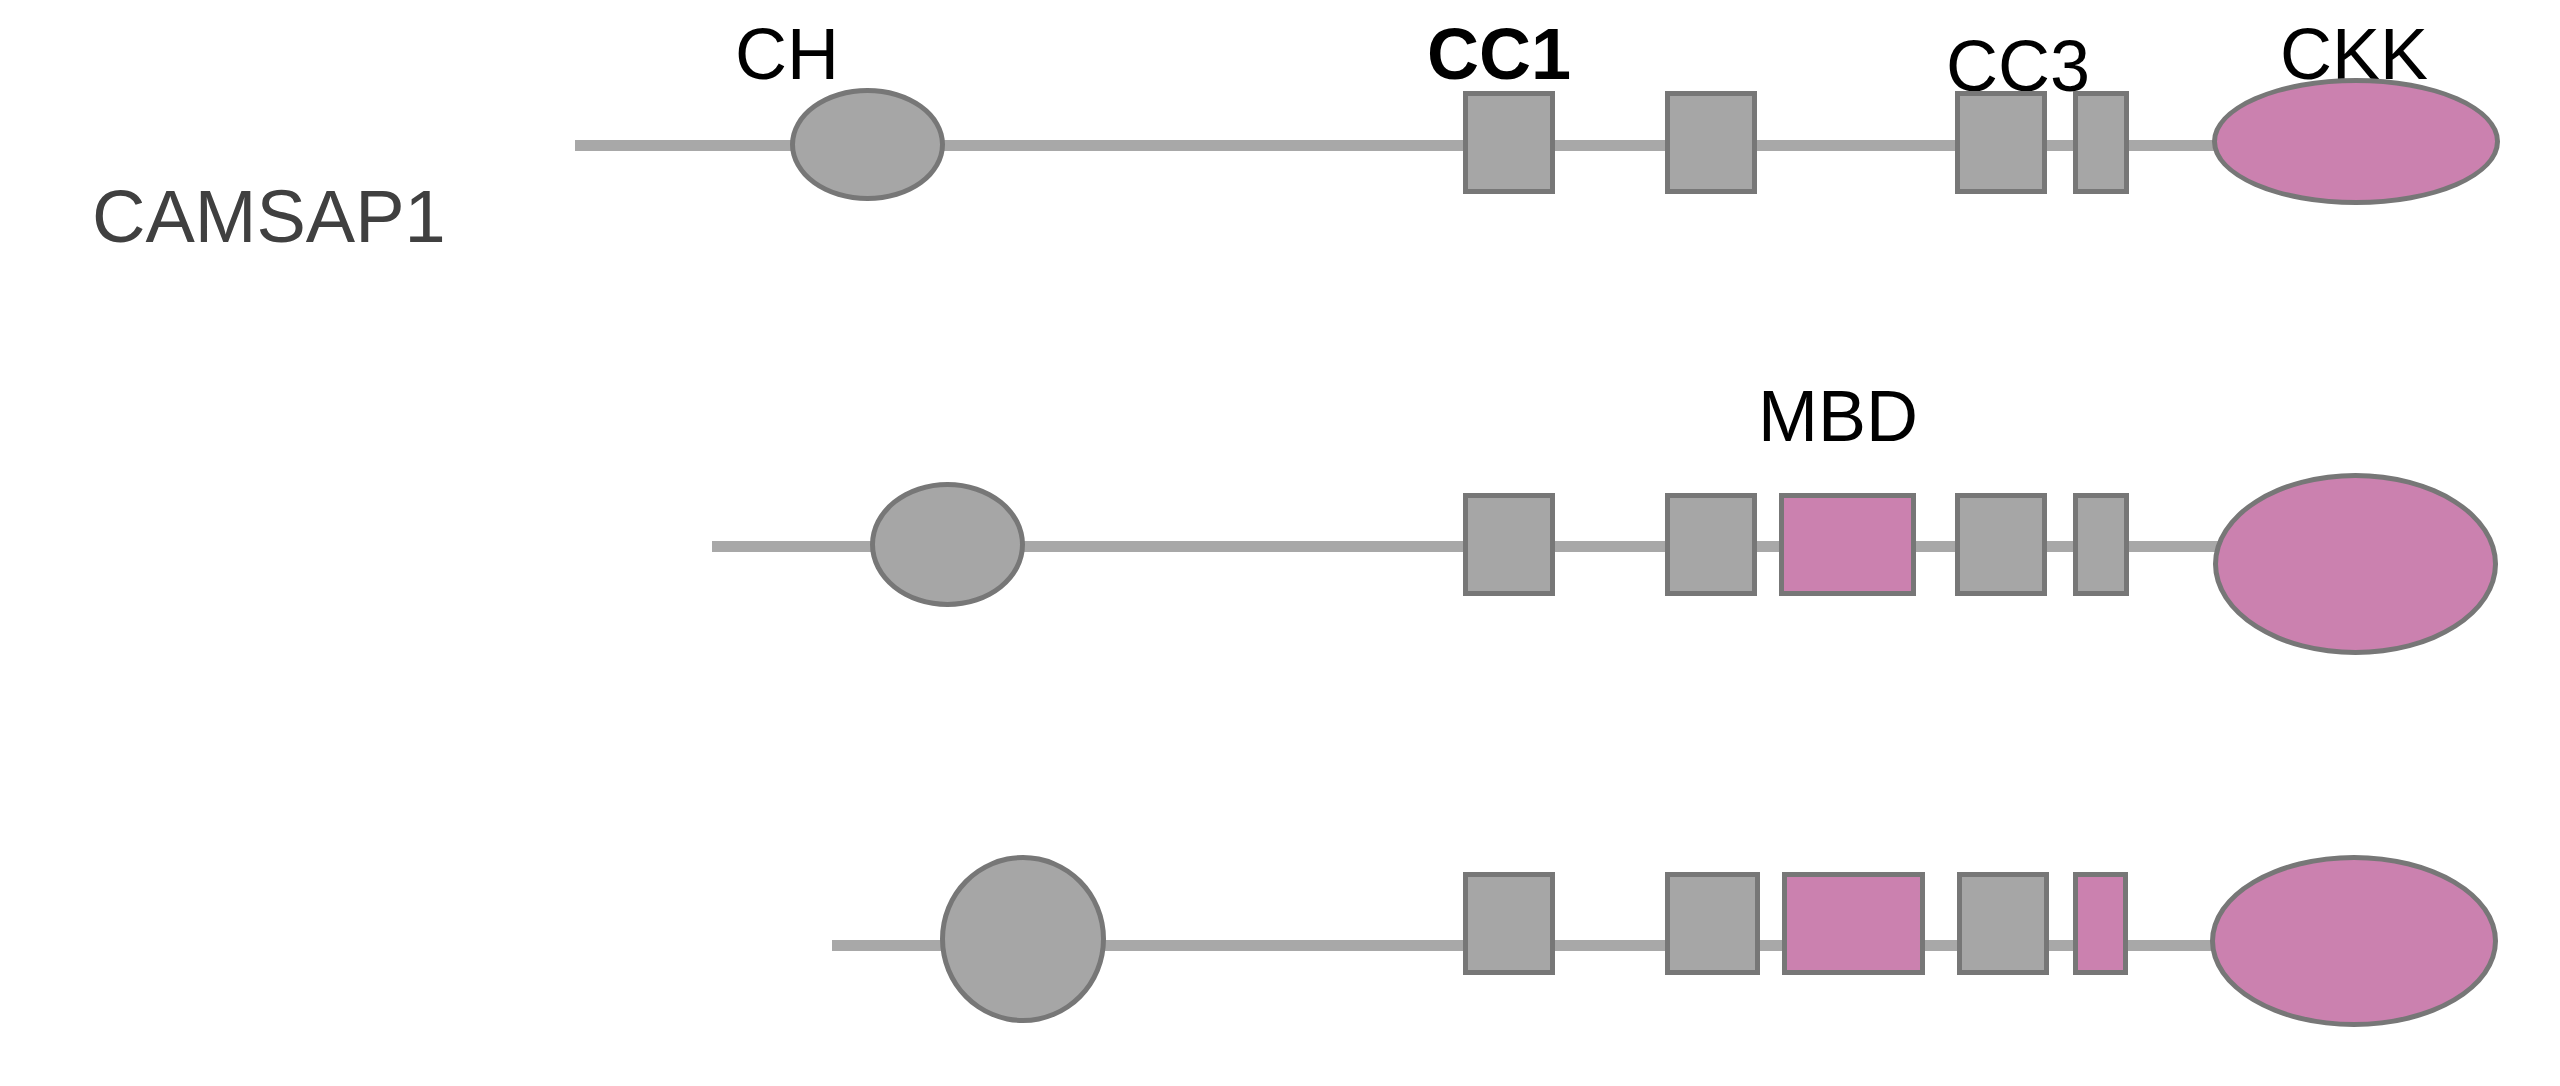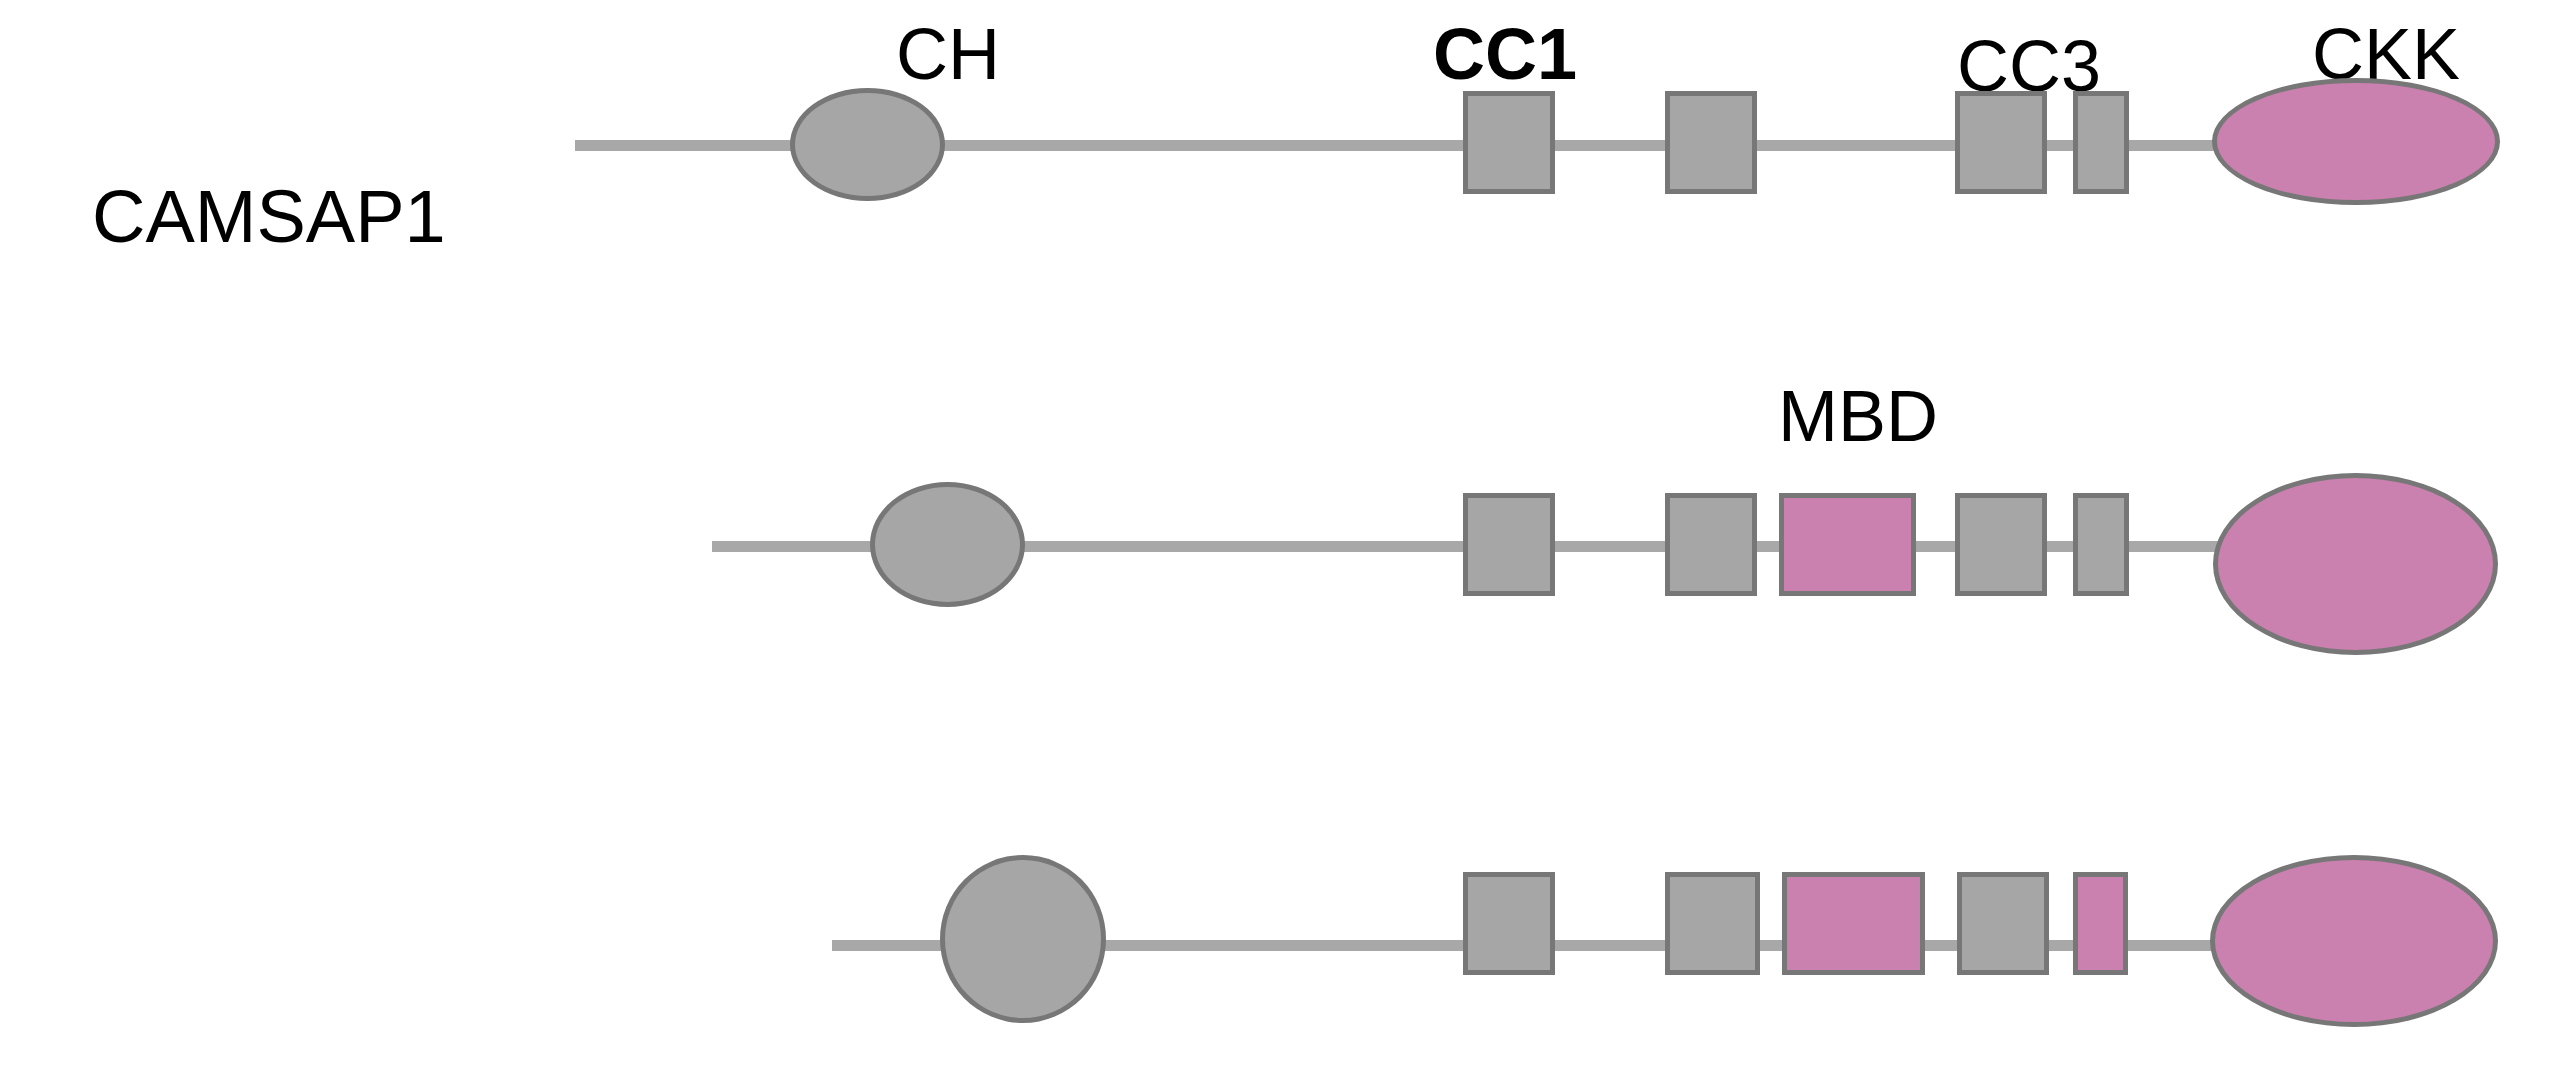--- a/index.html
+++ b/index.html
@@ -14,31 +14,31 @@
     position: relative;
     width: 2560px;
     height: 1086px;
     background: #ffffff;
     overflow: hidden;
   }
   .protein-label {
     position: absolute;
     font-size: 74px;
     line-height: 1;
-    color: #000000;
+    color: #404040;
     white-space: nowrap;
     letter-spacing: 0px;
   }
   .domain-label {
     position: absolute;
     font-size: 72px;
     line-height: 1;
     color: #000000;
     white-space: nowrap;
-    text-align: right;
+    text-align: left;
   }
   .backbone {
     position: absolute;
     background: #A8A8A8;
     height: 11px;
   }
   .domain-box {
     position: absolute;
     background: #A6A6A6;
     border: 5px solid #777777;

